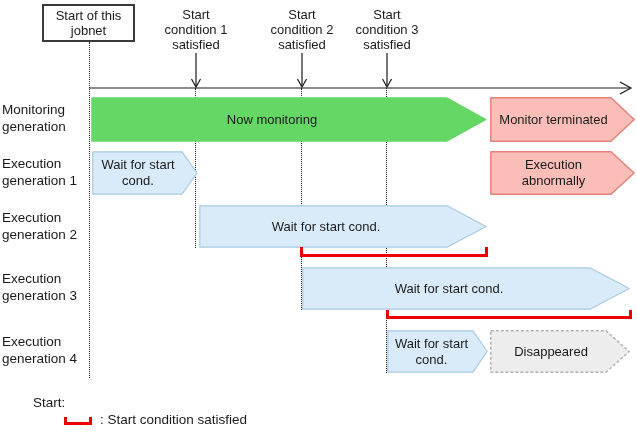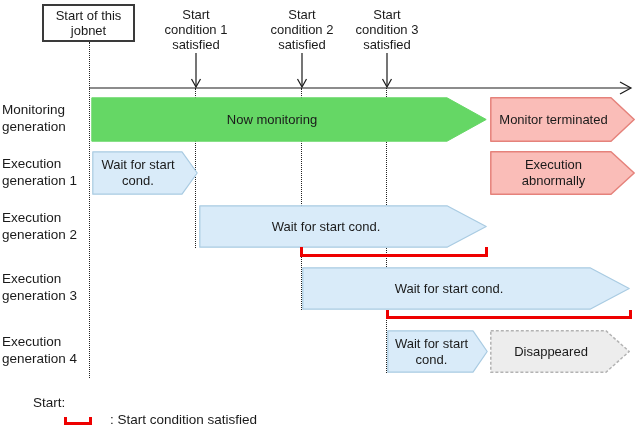--- a/index.html
+++ b/index.html
@@ -54,21 +54,21 @@
   .b-r4-wait { left:302px; top:267px; width:328px; height:43px; }
   .b-r5-wait { left:387px; top:330px; width:101px; height:43px; }
   .b-r5-dis  { left:490px; top:330px; width:140px; height:43px; }
 
   .bracket { position:absolute; border-left:3px solid #ee0000; border-right:3px solid #ee0000;
     border-bottom:3px solid #ee0000; z-index:6; }
   .bk-1 { left:300px; top:247px; width:188px; height:10px; }
   .bk-2 { left:386px; top:310px; width:246px; height:9px; }
 
   .legend-title { position:absolute; left:33px; top:395px; font-size:13.5px; z-index:5; }
-  .legend-item { position:absolute; left:64px; top:412px; display:flex; align-items:flex-end; gap:18px; z-index:5; }
+  .legend-item { position:absolute; left:64px; top:412px; display:flex; align-items:flex-end; gap:8px; z-index:5; }
   .legend-bracket { width:28px; height:8px; border-left:3px solid #ee0000;
     border-right:3px solid #ee0000; border-bottom:3px solid #ee0000; margin-bottom:2px; }
   .legend-text { font-size:13.5px; }
 </style>
 </head>
 <body>
 
 <div id="canvas">
 
   <div class="start-box">

